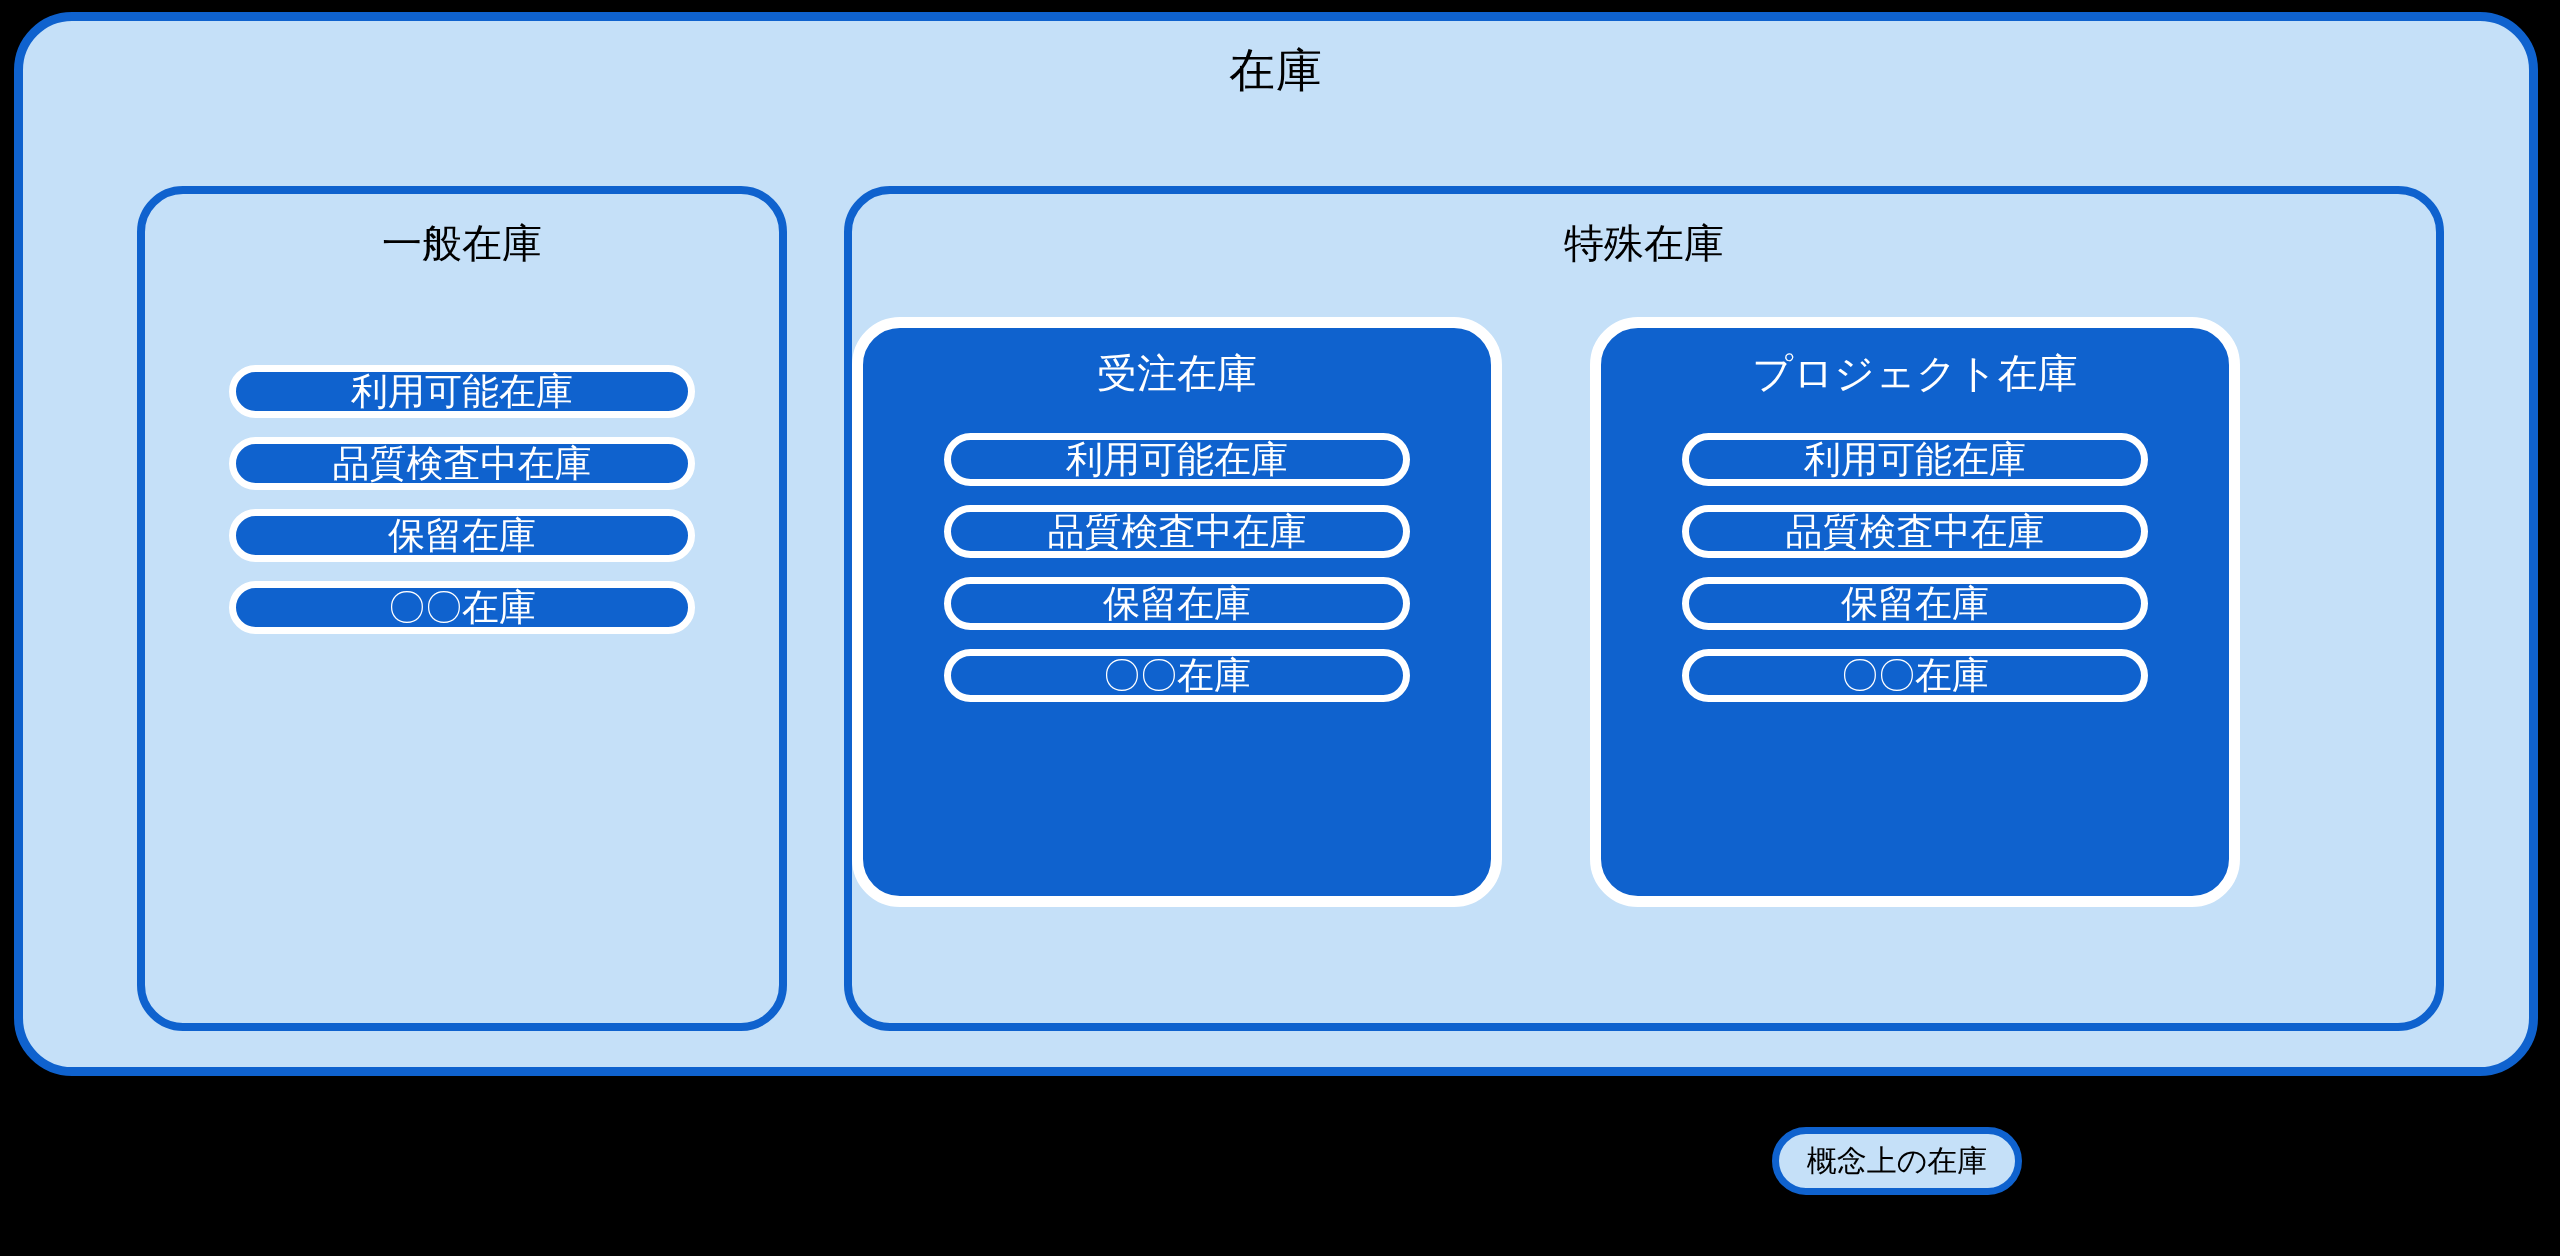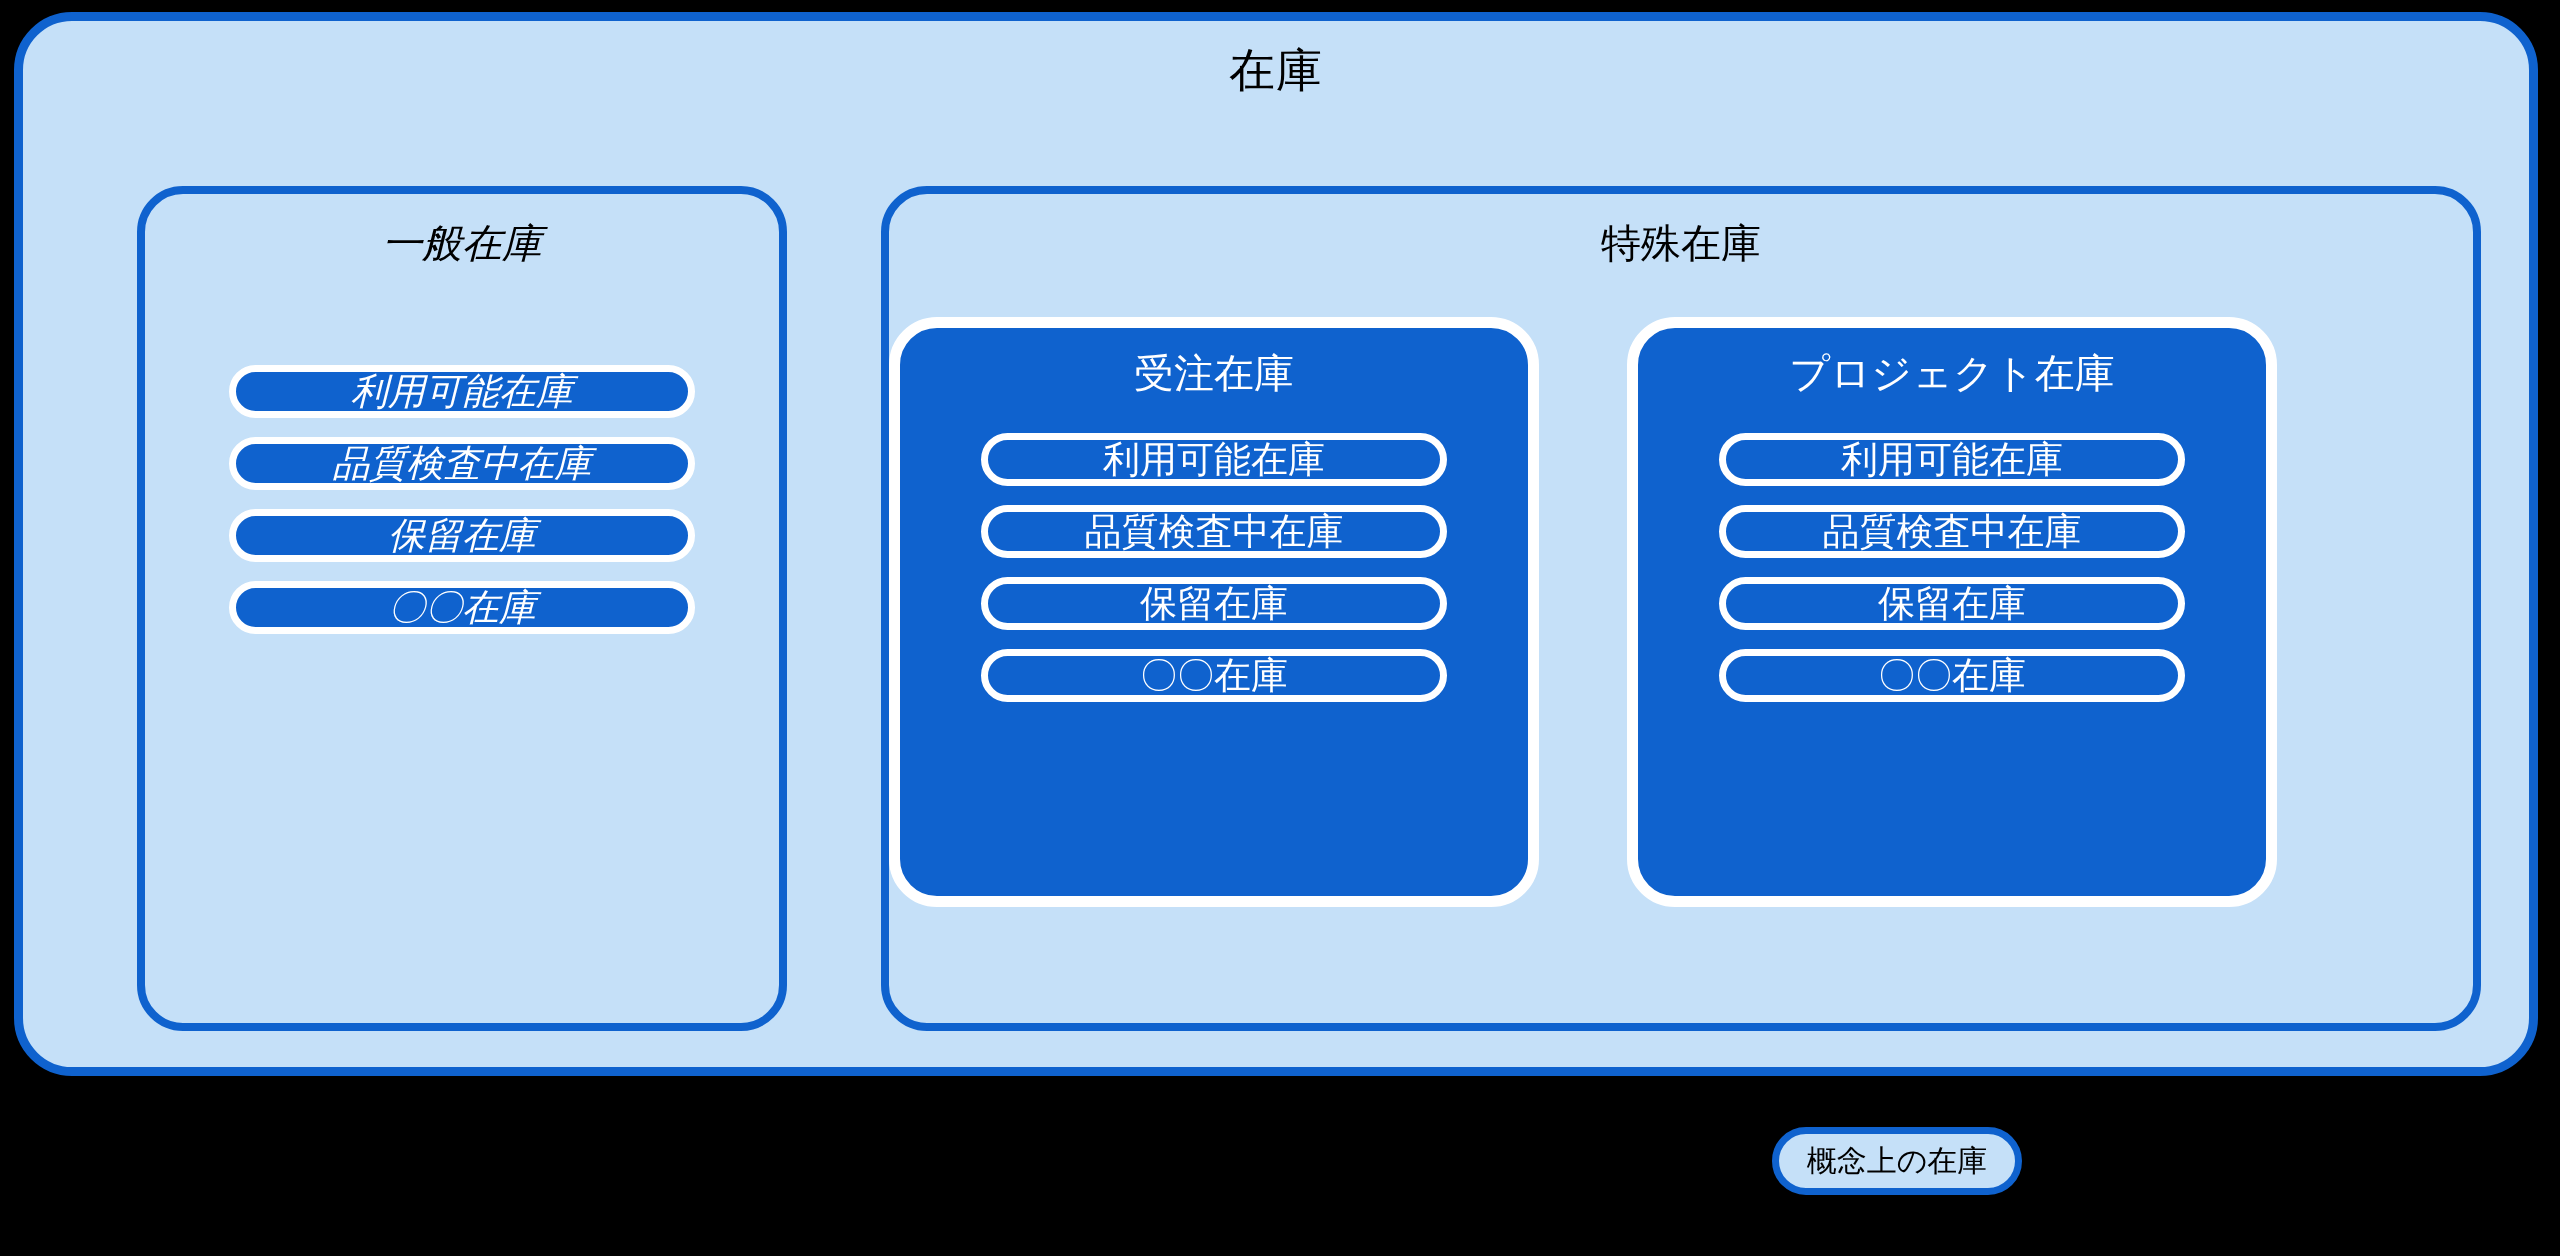--- a/index.html
+++ b/index.html
@@ -56,41 +56,40 @@
     box-sizing: border-box;
     width: 650px;
     height: 845px;
     background: #c5e0f8;
     border: 8px solid #0f62ce;
     border-radius: 46px;
     display: flex;
     flex-direction: column;
     align-items: center;
     flex: none;
-    font-style: italic;
   }
   .general-title {
     margin-top: 22px;
     font-size: 40px;
     color: #000000;
     font-weight: 400;
   }
   .general-pill-stack {
     margin-top: 94px;
     display: flex;
     flex-direction: column;
     gap: 19px;
     align-items: center;
     width: 100%;
   }
 
   
   .special-stock {
     box-sizing: border-box;
-    margin-left: 94px;
+    margin-left: 57px;
     width: 1600px;
     height: 845px;
     background: #c5e0f8;
     border: 8px solid #0f62ce;
     border-radius: 46px;
     display: flex;
     flex-direction: column;
     align-items: center;
     flex: none;
   }

